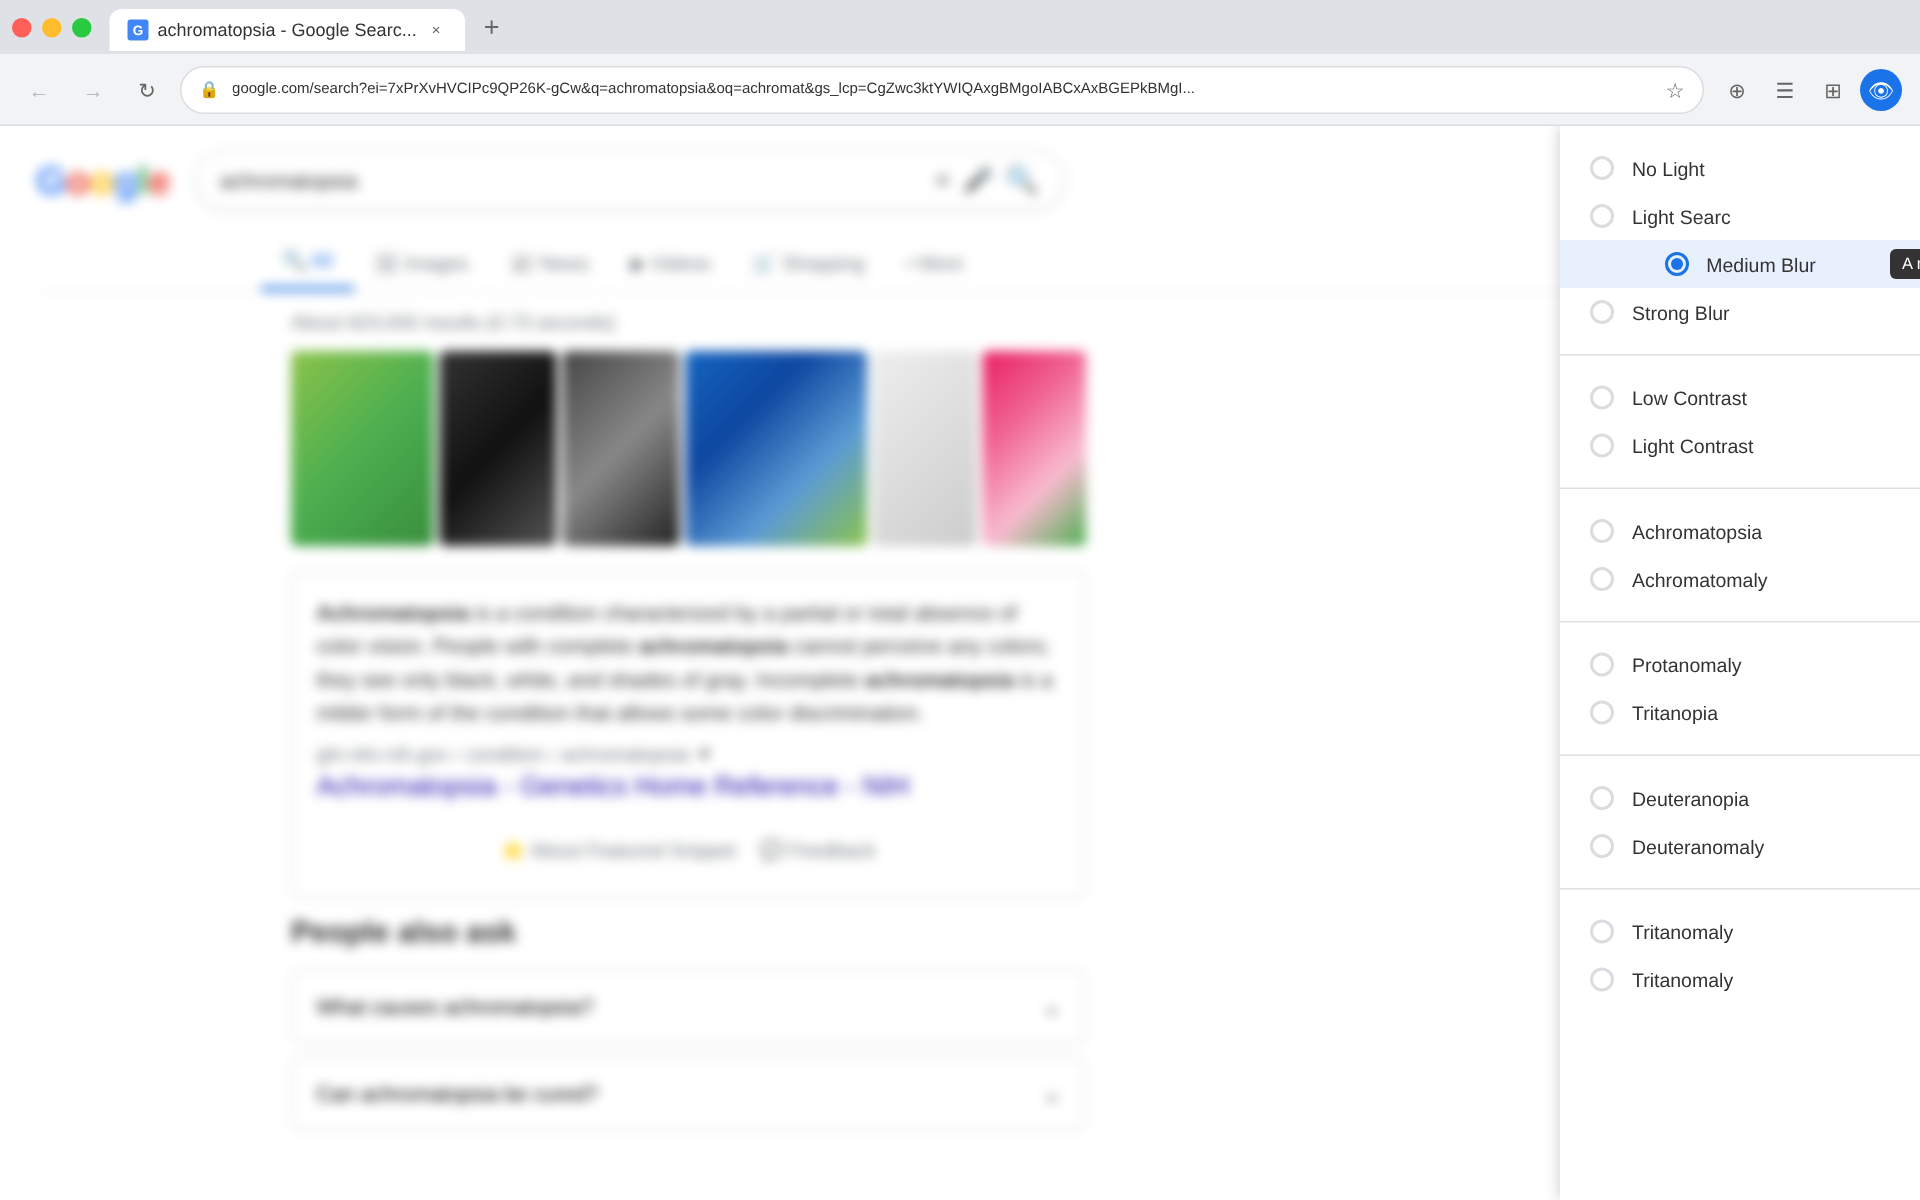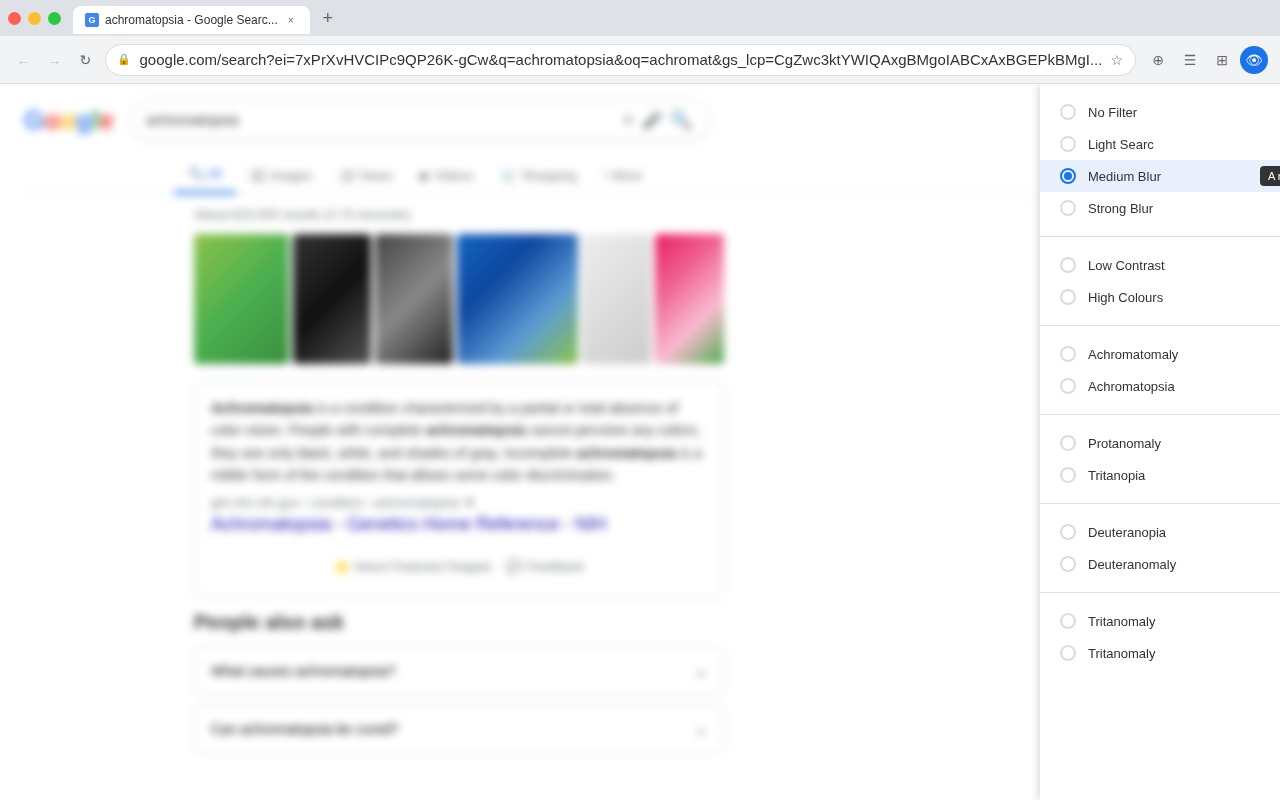--- a/index.html
+++ b/index.html
@@ -118,21 +118,21 @@
       border-radius: 16px;
       display: flex;
       align-items: center;
       padding: 0 12px;
       gap: 8px;
       border: 1px solid #dadce0;
       font-size: 13px;
       color: #333;
     }
     .lock-icon { color: #666; font-size: 11px; }
-    .url-text { flex: 1; font-size: 15px; color: #333; overflow: hidden; text-overflow: ellipsis; white-space: nowrap; }
+    .url-text { flex: 1; font-size: 10px; color: #333; overflow: hidden; text-overflow: ellipsis; white-space: nowrap; }
     .bookmark-icon { color: #666; font-size: 14px; }
 
     .toolbar-icons {
       display: flex;
       align-items: center;
       gap: 4px;
     }
     .toolbar-icon {
       width: 28px;
       height: 28px;
@@ -467,61 +467,61 @@
           <span>⌄</span>
         </div>
       </div>
     </div>
 
     <div class="filter-panel">
 
       <div class="filter-section">
         <div class="filter-item">
           <div class="filter-radio"></div>
-          <span class="filter-label">No Filter</span>
+          <span class="filter-label">No Light</span>
         </div>
         <div class="filter-item">
           <div class="filter-radio"></div>
           <span class="filter-label">Light Searc</span>
         </div>
-        <div class="filter-item selected" style="position:relative;">
+        <div class="filter-item selected" style="position:relative;justify-content:center;">
           <div class="filter-radio checked"></div>
           <span class="filter-label">Medium Blur</span>
           <div style="position:absolute;left:220px;top:50%;transform:translateY(-50%);background:#333;color:#fff;font-size:11px;padding:4px 8px;border-radius:4px;white-space:nowrap;z-index:200;">A medium blur of</div>
         </div>
         <div class="filter-item">
           <div class="filter-radio"></div>
           <span class="filter-label">Strong Blur</span>
         </div>
       </div>
 
       <div class="filter-divider"></div>
 
       <div class="filter-section">
         <div class="filter-item">
           <div class="filter-radio"></div>
           <span class="filter-label">Low Contrast</span>
         </div>
         <div class="filter-item">
           <div class="filter-radio"></div>
-          <span class="filter-label">High Colours</span>
+          <span class="filter-label">Light Contrast</span>
         </div>
       </div>
 
       <div class="filter-divider"></div>
 
       <div class="filter-section">
         <div class="filter-item">
           <div class="filter-radio"></div>
+          <span class="filter-label">Achromatopsia</span>
+        </div>
+        <div class="filter-item">
+          <div class="filter-radio"></div>
           <span class="filter-label">Achromatomaly</span>
         </div>
-        <div class="filter-item">
-          <div class="filter-radio"></div>
-          <span class="filter-label">Achromatopsia</span>
-        </div>
       </div>
 
       <div class="filter-divider"></div>
 
       <div class="filter-section">
         <div class="filter-item">
           <div class="filter-radio"></div>
           <span class="filter-label">Protanomaly</span>
         </div>
         <div class="filter-item">

